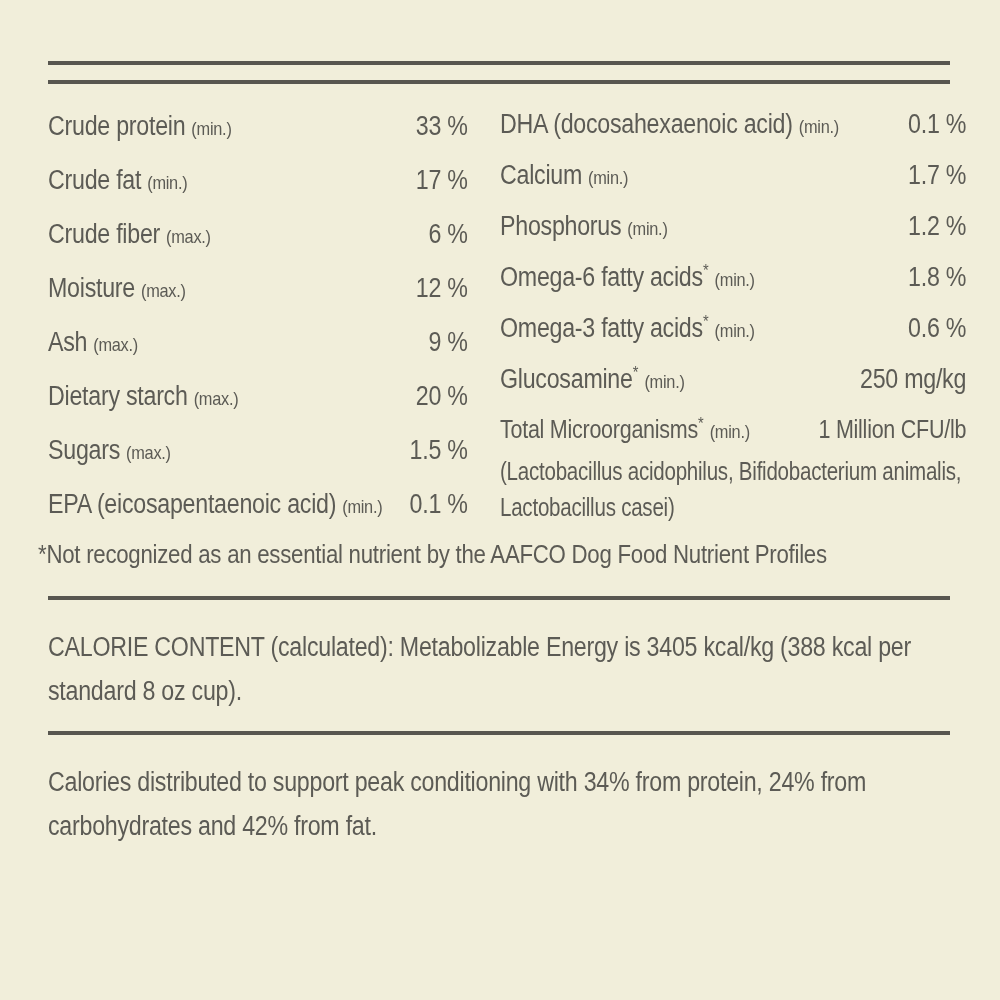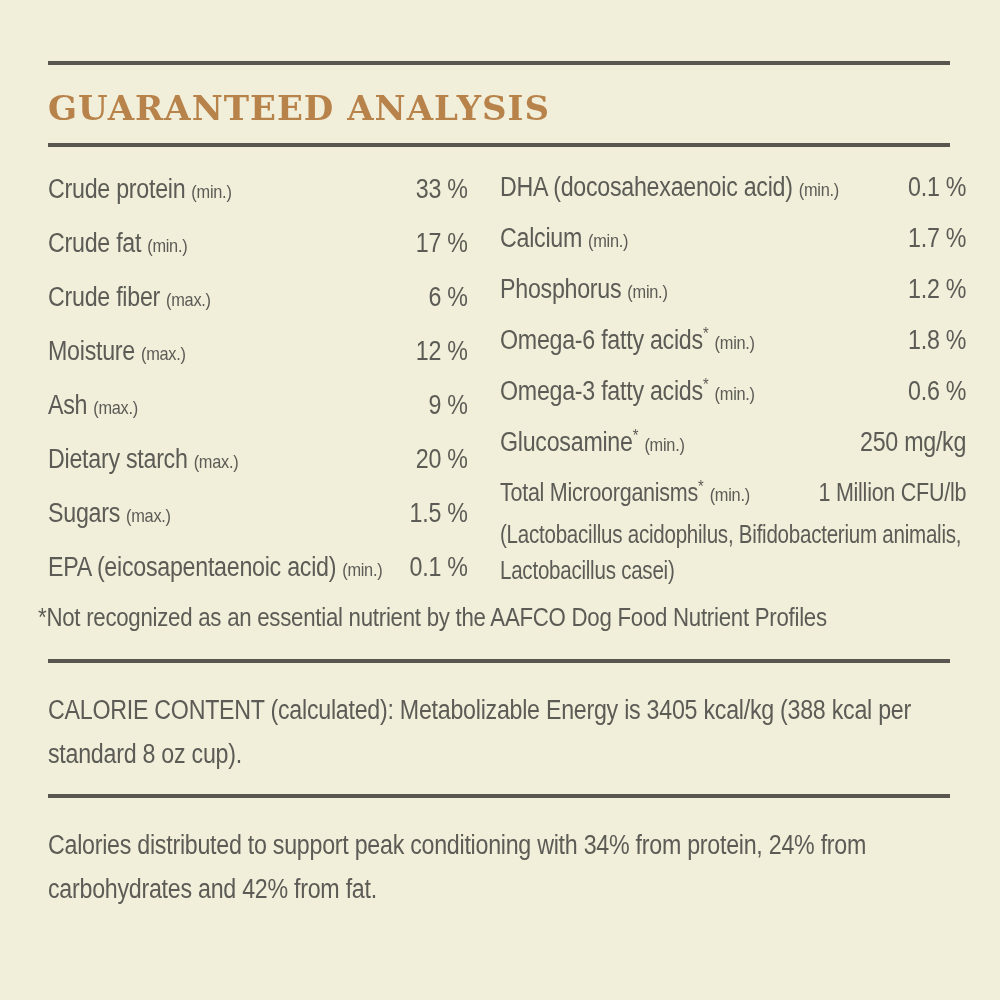--- a/index.html
+++ b/index.html
@@ -74,21 +74,20 @@
     margin-top:25px;
   }
 </style>
 </head>
 <body>
 
 <div class="page">
 
   <div class="rule rule-top"></div>
 
-  <div class="title">GUARANTEED ANALYSIS</div>
 
   <div class="rule rule-under-title"></div>
 
   <div class="analysis">
 
     <div class="col-left">
       <div class="row">
         <span class="lbl"><span>Crude protein</span><sup></sup><span class="qual">(min.)</span></span>
         <span class="val">33 %</span>
       </div>

